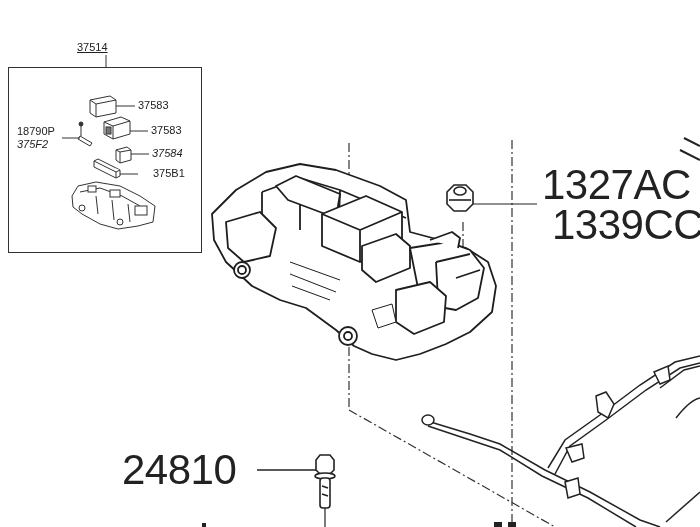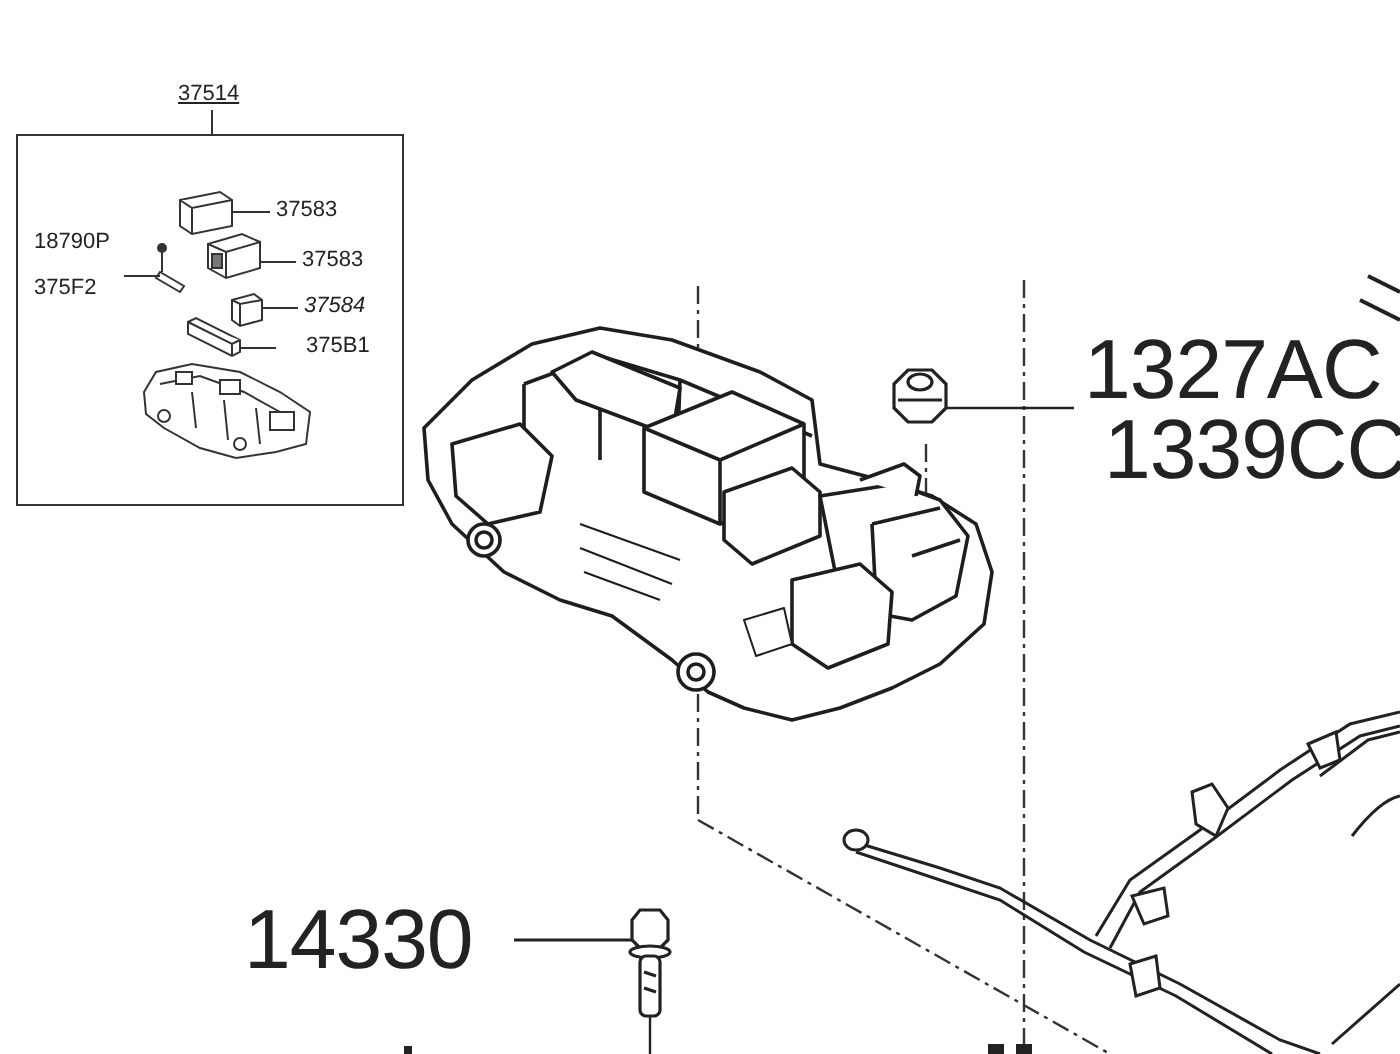--- a/index.html
+++ b/index.html
@@ -122,23 +122,23 @@
 
   <g fill="#222">
     <rect x="202" y="523" width="4" height="4"></rect>
     <rect x="494" y="522" width="8" height="5"></rect>
     <rect x="508" y="522" width="8" height="5"></rect>
   </g>
 </svg>
 
 <div class="inset-box"></div>
 
-<span class="lbl sm" style="left:89px; top:42px;text-decoration:underline;">37514</span>
+<span class="lbl sm" style="left:77px; top:42px;text-decoration:underline;">37514</span>
 <span class="lbl sm" style="left:138px; top:100px;">37583</span>
 <span class="lbl sm" style="left:151px; top:125px;">37583</span>
 <span class="lbl sm" style="left:152px; top:148px;font-style:italic;">37584</span>
 <span class="lbl sm" style="left:141px; top:168px;margin-left:12px;">375B1</span>
-<span class="lbl sm" style="left:17px; top:116px;">18790P</span>
-<span class="lbl sm" style="left:17px; top:139px;">375F2</span>
+<span class="lbl sm" style="left:17px; top:126px;">18790P</span>
+<span class="lbl sm" style="left:17px; top:139px;font-style:italic;">375F2</span>
 
 <span class="lbl lg" style="left:542px; top:164px;">1327AC</span>
 <span class="lbl lg" style="left:552px; top:204px;">1339CC</span>
-<span class="lbl lg" style="left:122px; top:449px;">14330</span>
+<span class="lbl lg" style="left:122px; top:449px;">24810</span>
 
 </body></html>

